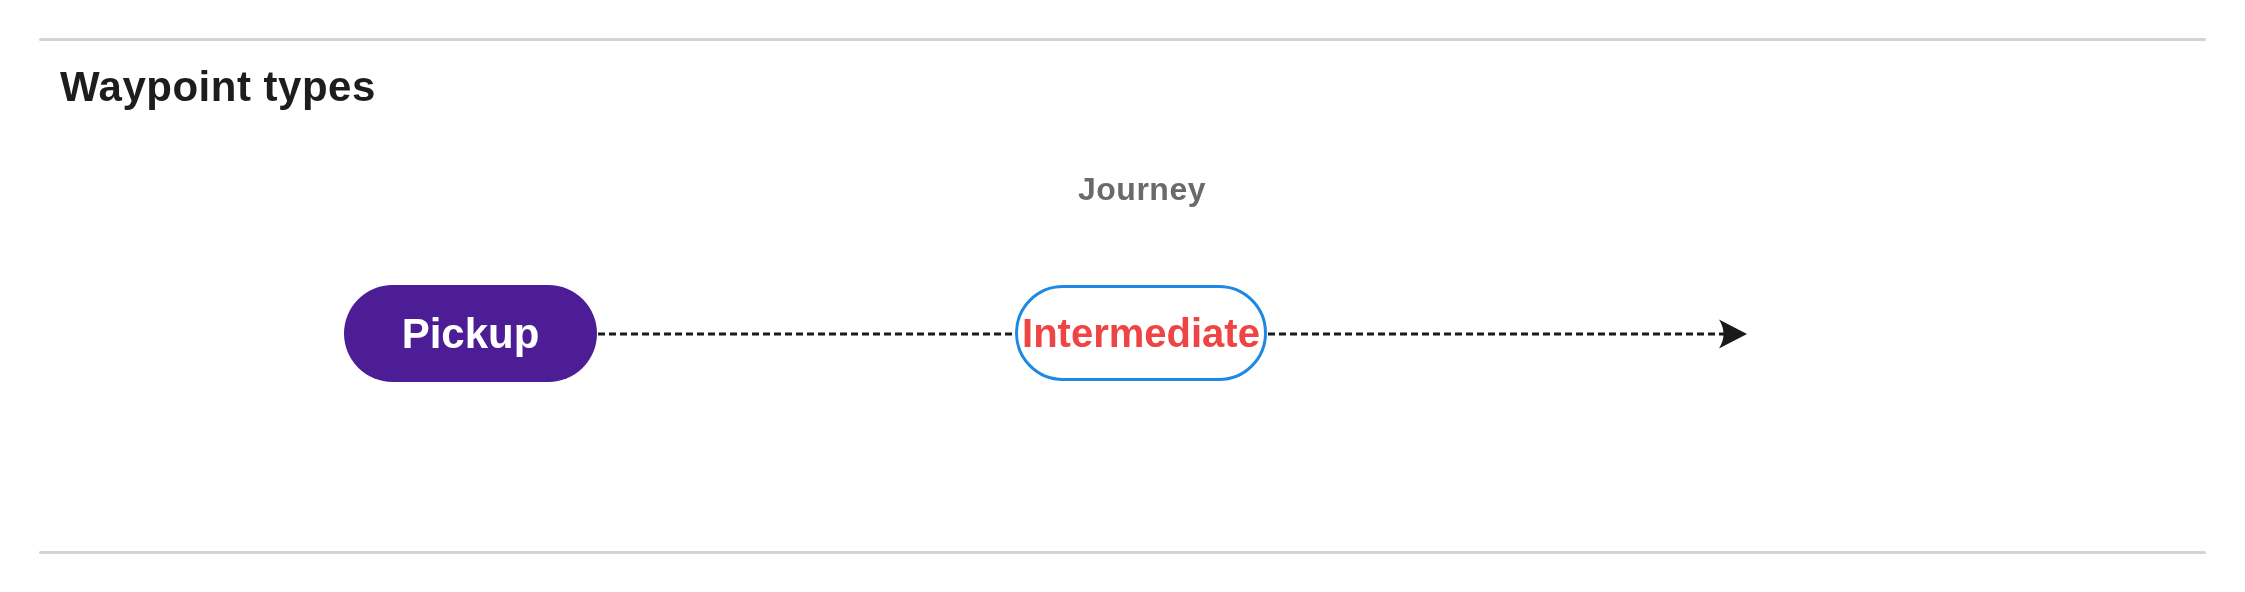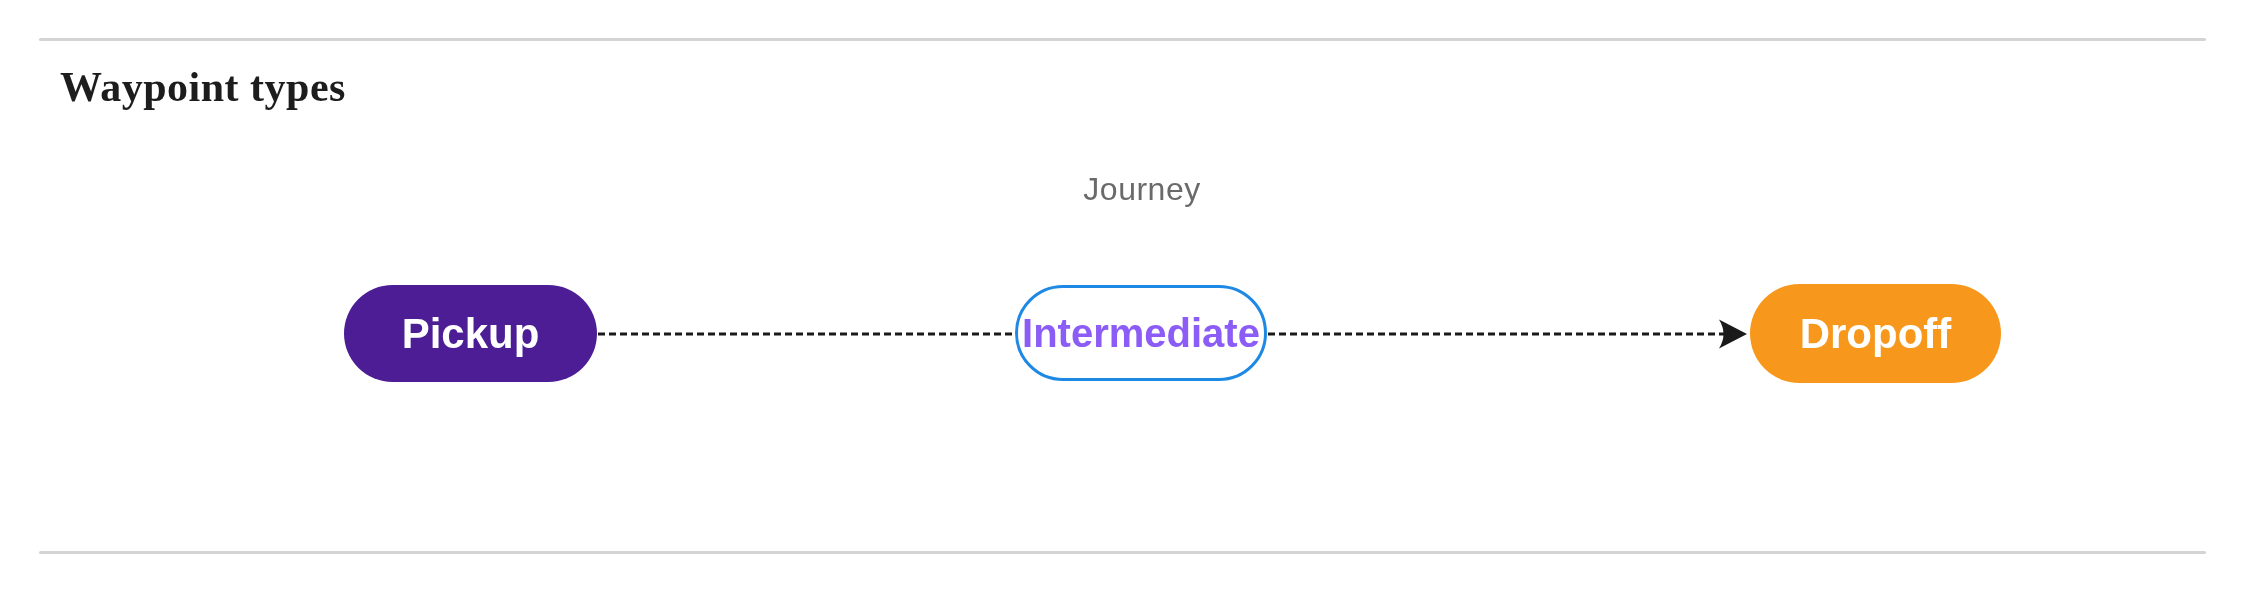--- a/index.html
+++ b/index.html
@@ -32,21 +32,21 @@
     font-weight: 700;
     letter-spacing: 0.5px;
   }
   .diagram-title {
     position: absolute;
     left: 1016px;
     top: 171px;
     width: 252px;
     text-align: center;
     font-size: 32px;
-    font-weight: 400;
+    font-weight: 700;
     letter-spacing: 0.5px;
   }
   .node {
     position: absolute;
     display: flex;
     align-items: center;
     justify-content: center;
     border-radius: 60px;
     box-sizing: border-box;
     font-weight: 700;
@@ -78,37 +78,34 @@
     pointer-events: none;
   }
 </style>
 </head>
 <body>
 
 <div class="canvas">
 
   <div class="divider top" style="background-color: rgb(212, 212, 212);"></div>
 
-  <h2 class="page-title" style="margin: 0px; color: rgb(29, 29, 29); font-family: Liberation Serif, serif;">Waypoint types</h2>
+  <h2 class="page-title" style="margin: 0px; color: rgb(29, 29, 29);">Waypoint types</h2>
 
   <div class="diagram-title" style="color: rgb(106, 106, 106);">Journey</div>
 
   <svg class="edges" viewBox="0 0 2245 592" xmlns="http://www.w3.org/2000/svg">
     <line x1="598" y1="334" x2="1014" y2="334" stroke-width="3" stroke-dasharray="7 4" style="stroke: rgb(26, 26, 26);"></line>
     <line x1="1268" y1="334" x2="1726" y2="334" stroke-width="3" stroke-dasharray="7 4" style="stroke: rgb(26, 26, 26);"></line>
     <path d="M 1747 334 L 1719 319.5 Q 1728 334 1719 348.5 Z" style="fill: rgb(26, 26, 26);"></path>
   </svg>
 
   <div class="node terminal pickup" style="background-color: #4c1d95;">
     <span style="color: rgb(255, 255, 255);">Pickup</span>
   </div>
 
   <div class="node intermediate" style="border-color: rgb(30, 136, 229);">
-    <span style="color: #8b5cf6; text-align: center;">Intermediate</span>
+    <span style="color: #ef4444; text-align: center;">Intermediate</span>
   </div>
 
-  <div class="node terminal dropoff" style="background-color: rgb(247, 152, 29);">
-    <span style="color: rgb(255, 255, 255);">Dropoff</span>
-  </div>
 
   <div class="divider bottom" style="background-color: rgb(212, 212, 212);"></div>
 
 </div>
 
 </body></html>

